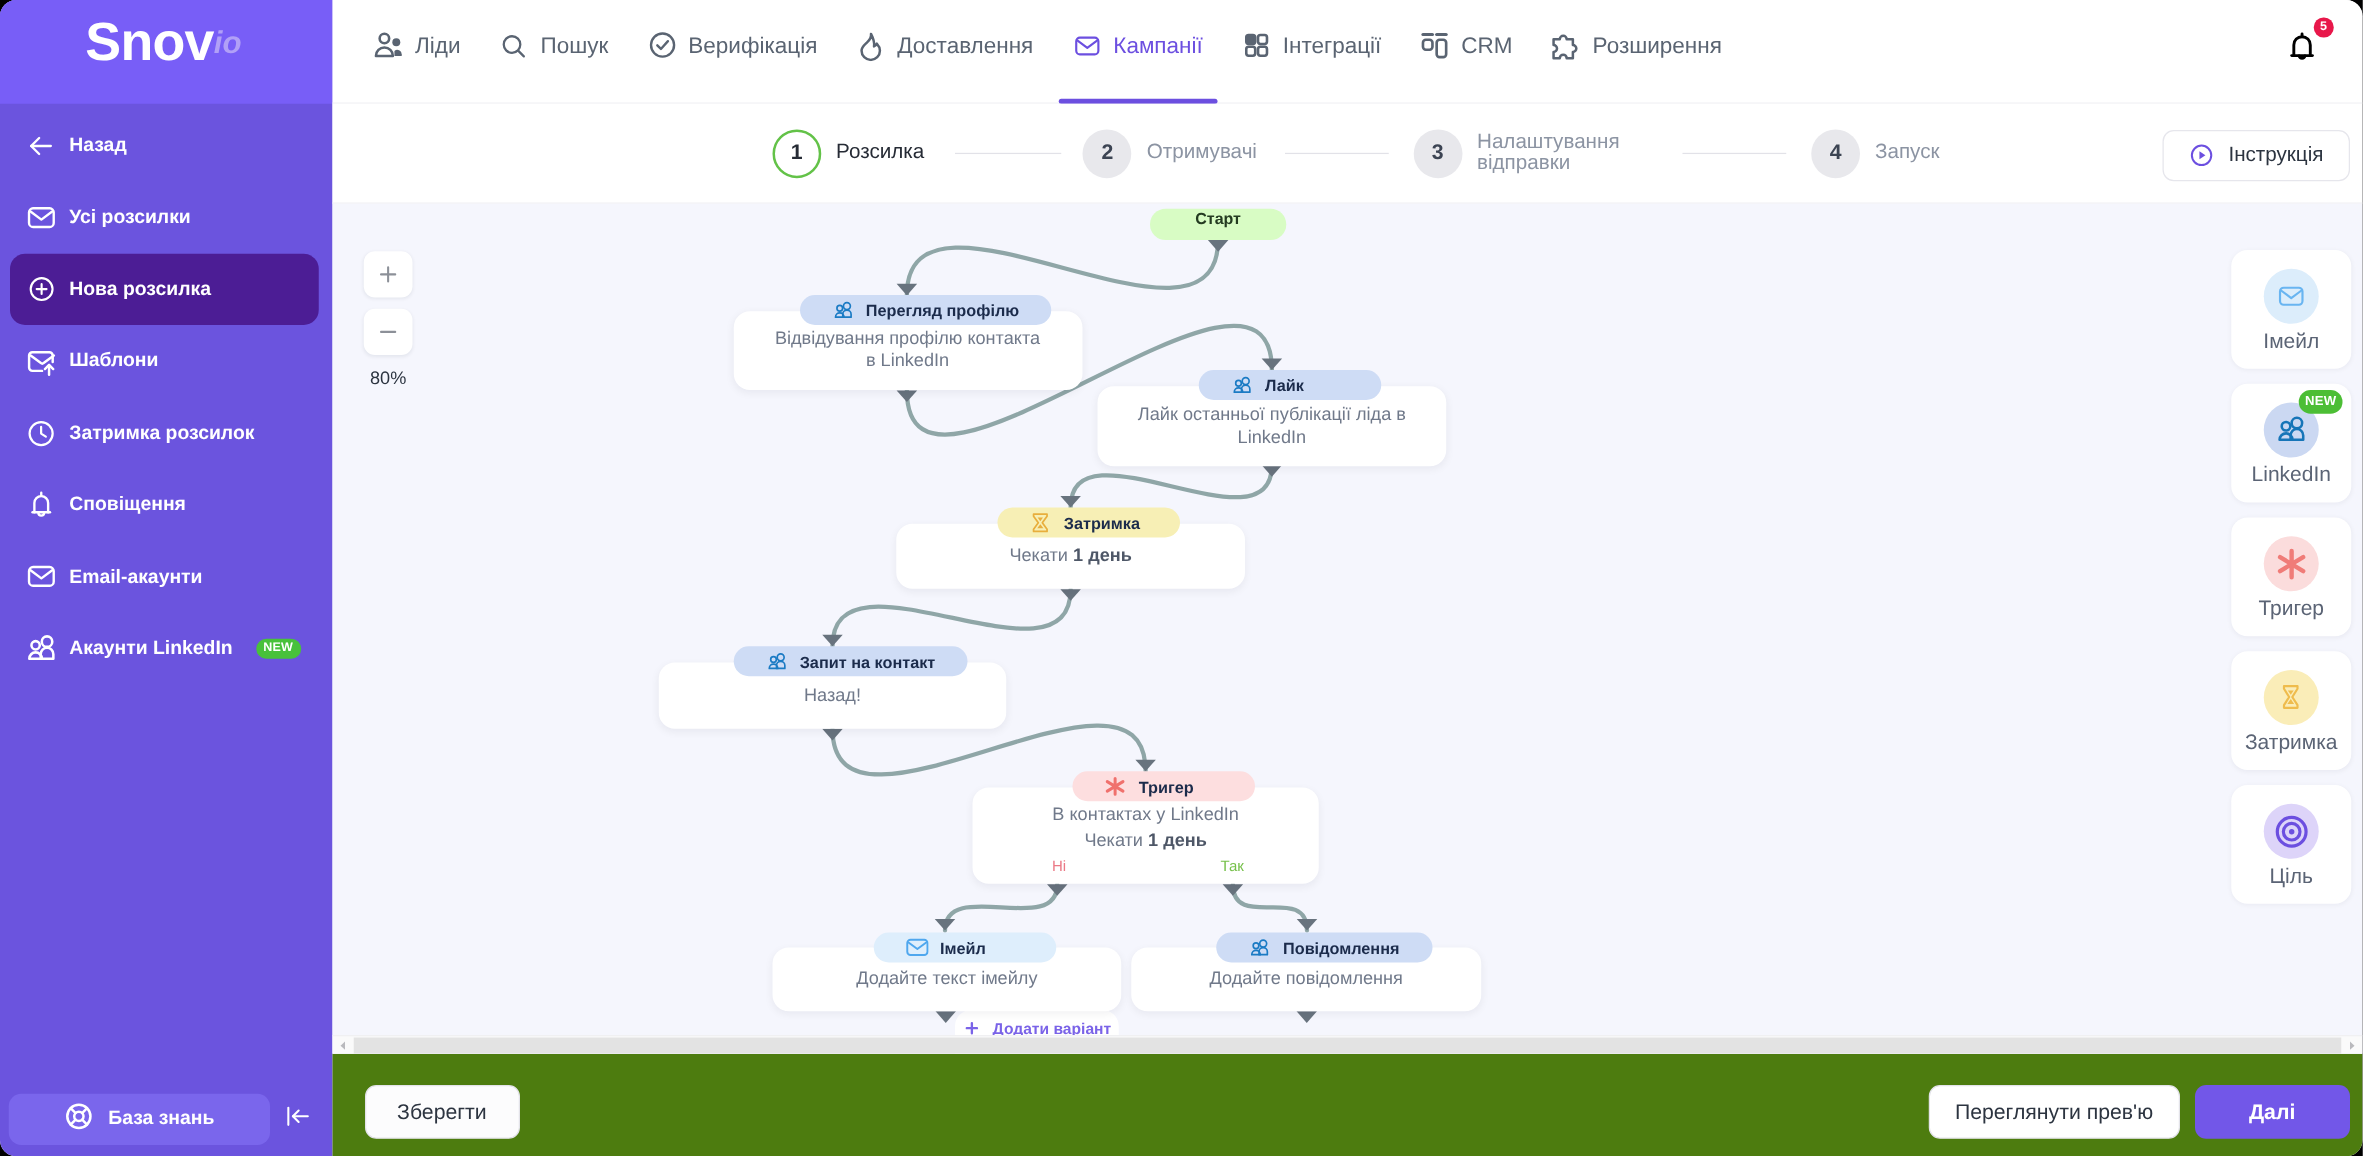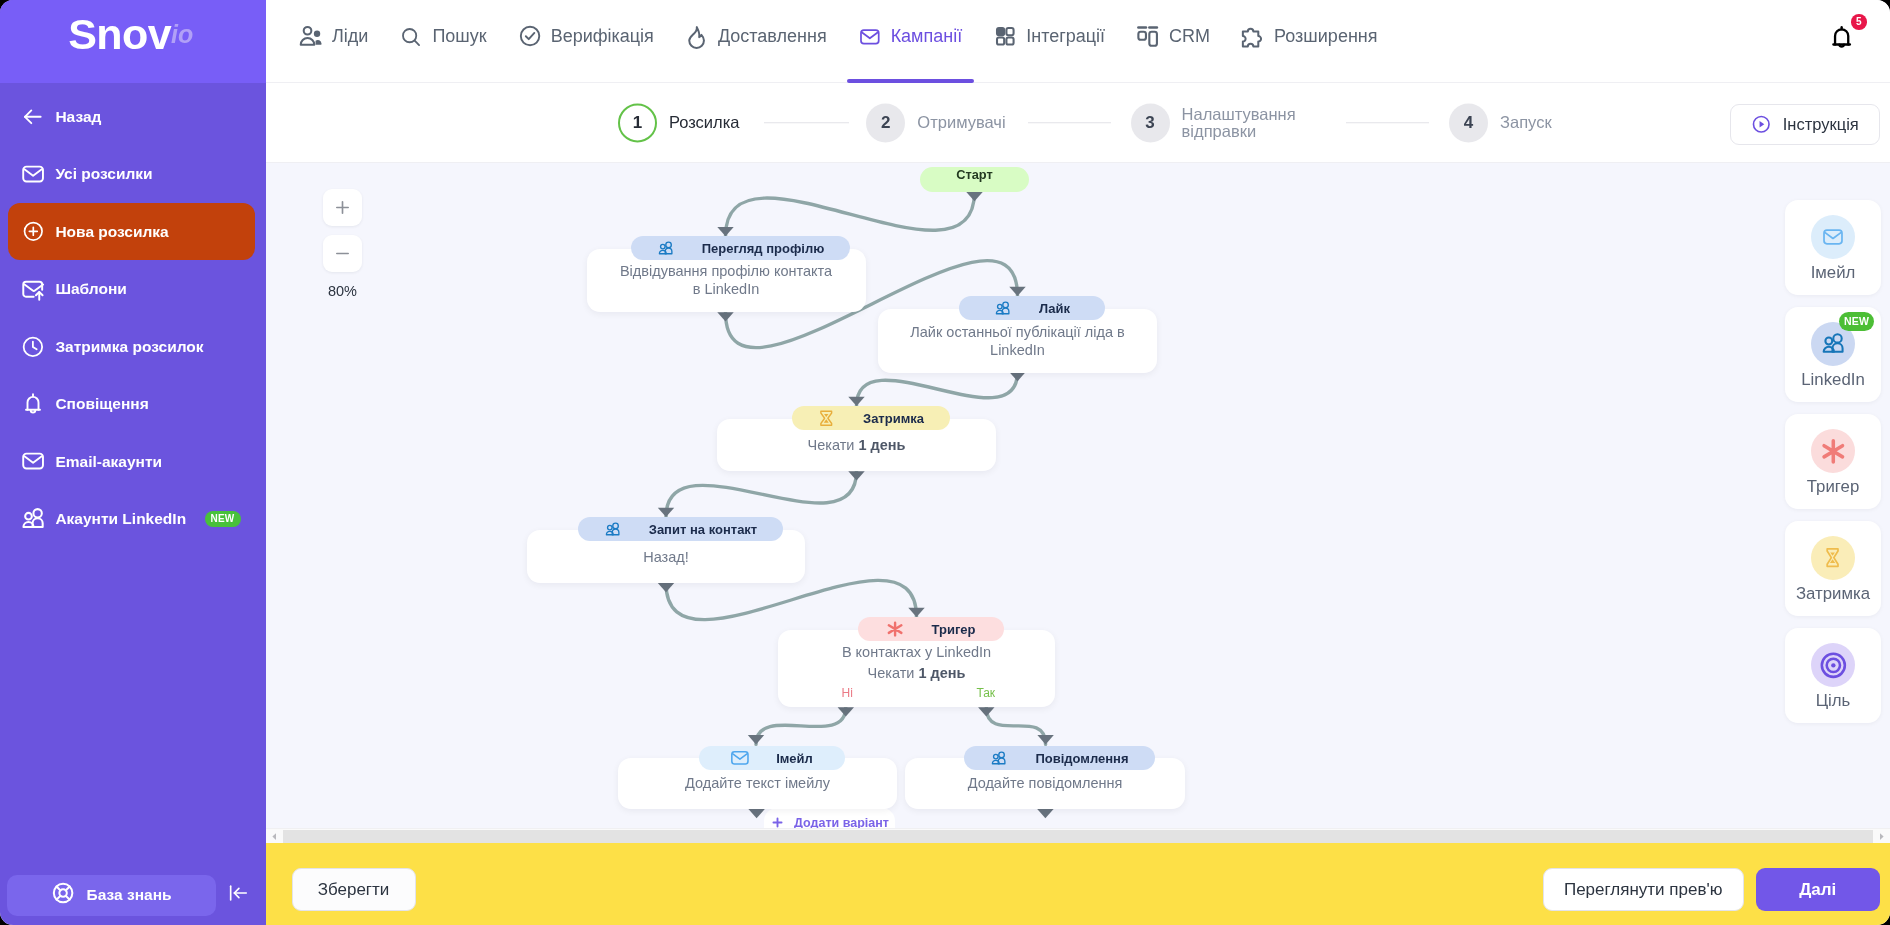--- a/index.html
+++ b/index.html
@@ -10,21 +10,21 @@
 
   
   #sidebar { width:266px; flex:0 0 266px; background:#6B54DE; position:relative; color:#fff; }
   #logo { height:83px; background:#785EF7; display:flex; align-items:center; justify-content:center;
           padding-bottom:15px; }
   .logo-txt { font-size:43px; margin-left:-4.5px; font-weight:700; letter-spacing:-0.6px; color:#fff; }
   .logo-io { font-size:25px; font-weight:700; font-style:italic; color:#B1A0F7; letter-spacing:0; }
   #navlist { padding-top:4.75px; }
   .snav { height:57.5px; display:flex; align-items:center; padding-left:13px; gap:10.4px;
           font-size:15.5px; font-weight:700; color:#fff; margin:0 8px; border-radius:12px; }
-  .snav.active { background:#c2410c; }
+  .snav.active { background:#4c1d95; }
   .snav { margin:0 11px 0 8px; }
   .snav .ic { width:24px; height:24px; flex:0 0 24px; display:flex; align-items:center; justify-content:center; }
   .newbadge { background:#48C13B; color:#fff; font-size:10px; font-weight:700; letter-spacing:0.2px;
               border-radius:8px; width:36px; height:16px; line-height:16px; text-align:center;
               margin-left:8px; flex:none; }
   #sidebottom { position:absolute; left:0; right:0; bottom:9.3px; height:41px; display:flex; align-items:center; padding:0 7px; }
   #kb { flex:1; height:41px; background:#7A66EC; border-radius:10px; display:flex; align-items:center;
         justify-content:center; gap:11px; font-size:15.5px; font-weight:700; }
   #collapse { width:43px; display:flex; align-items:center; justify-content:center; }
 
@@ -55,21 +55,21 @@
   .step.active .steplabel { color:#262B35; }
   .stepline { width:85px; height:1.5px; background:#E2E2E8; }
   #instr { position:absolute; right:10px; top:21px; width:150px; height:41px; border:1px solid #E6E6EC;
            border-radius:9px; background:#fff; display:flex; align-items:center; justify-content:center;
            gap:11px; font-size:16.5px; color:#2C3440; }
   #instr .ic { color:#6C4FE0; display:flex; }
   #instr .ic svg { width:20.5px; height:20.5px; }
 
   
   #canvaswrap { height:680px; flex:0 0 680px; background:#F5F6FD; position:relative; overflow:hidden; }
-  #zoomctl { position:absolute; left:25px; top:26px; width:39px;margin-left:32px; }
+  #zoomctl { position:absolute; left:25px; top:38px; width:39px; }
   .zbtn { width:39px; height:37px; border-radius:9px; background:#fff; display:flex; align-items:center;
           justify-content:center; box-shadow:0 1px 3px rgba(16,24,40,.07); margin-bottom:9.2px;
           color:#8C9098; }
   .zbtn svg { width:21px; height:21px; stroke-width:1.9; }
   #zpct { text-align:center; font-size:14.5px; color:#2C3440; margin-top:8px; line-height:20px; }
   .node { position:absolute; }
   .ncard { position:absolute; background:#fff; border-radius:13px; box-shadow:0 2px 7px rgba(16,24,40,.06);
            text-align:center; }
   .npill { position:absolute; height:24px; border-radius:12px; display:flex; align-items:center;
            justify-content:center; gap:8px; font-size:13px; font-weight:700; color:#1B2B4B; z-index:3; }
@@ -98,35 +98,35 @@
   .pnew { position:absolute; top:4.5px; right:7px; background:#4CBE35; color:#fff; font-size:10.5px;
           font-weight:700; border-radius:10px; height:19.5px; width:35px; display:flex; align-items:center;
           justify-content:center; line-height:10px; letter-spacing:.2px; }
 
   #hscroll { position:absolute; left:0; right:0; bottom:0; height:15px; background:#FAFAFA;
              border-top:1px solid #F0F0F2; display:flex; align-items:center; }
   .sbarrow { width:17px; height:15px; display:flex; align-items:center; justify-content:center; }
   #sbtrack { flex:1; height:13px; background:#E3E3E3; }
 
   
-  #bottombar { flex:1; background:#fde047; display:flex; align-items:center;
+  #bottombar { flex:1; background:#4d7c0f; display:flex; align-items:center;
                padding:11px 10.3px 0 25.5px; }
   .btn { border-radius:9px; display:flex; align-items:center; justify-content:center; }
   #savebtn { width:124px; height:43px; border:1px solid #E3E3E9; background:#FCFCFD; font-size:17px; color:#2C3440; }
   #prevbtn { width:201px; height:43px; border:1px solid #E3E3E9; background:#fff; font-size:17px; color:#2C3440; }
   #nextbtn { width:124px; height:43px; background:#7257E8; color:#fff; font-size:17px; font-weight:700; margin-left:12px; }
   .spacer { flex:1; }
 
   .startpill { position:absolute; background:#D8FCC4; border-radius:13px; display:flex;
                justify-content:center; font-size:12.8px; font-weight:700;
                color:#243B21; z-index:3; }
   .node { position:static; }
   .ncard { display:flex; flex-direction:column; align-items:center; justify-content:center; z-index:2; }
   .npill { justify-content:center; }
-  .pillinner { display:flex; align-items:center; justify-content:center; gap:28px;
+  .pillinner { display:flex; align-items:center; gap:10px;
                min-width:146px; padding:0 26px; height:24px; border-radius:12px;margin-left:29px; }
   .npill .ic svg { display:block; }
   .pillinner { color:#1B2B4B; }
   .n-linkedin .pillinner { background:#CEDCF5; }
   .n-linkedin .ic { color:#1B7BC4; }
   .n-delay    .pillinner { background:#F7EFB5; }
   .n-delay    .ic { color:#E8AE3C; }
   .n-trigger  .pillinner { background:#FDDEDF; }
   .n-trigger  .ic { color:#F0716D; }
   .n-email    .pillinner { background:#DEEEFC; }

